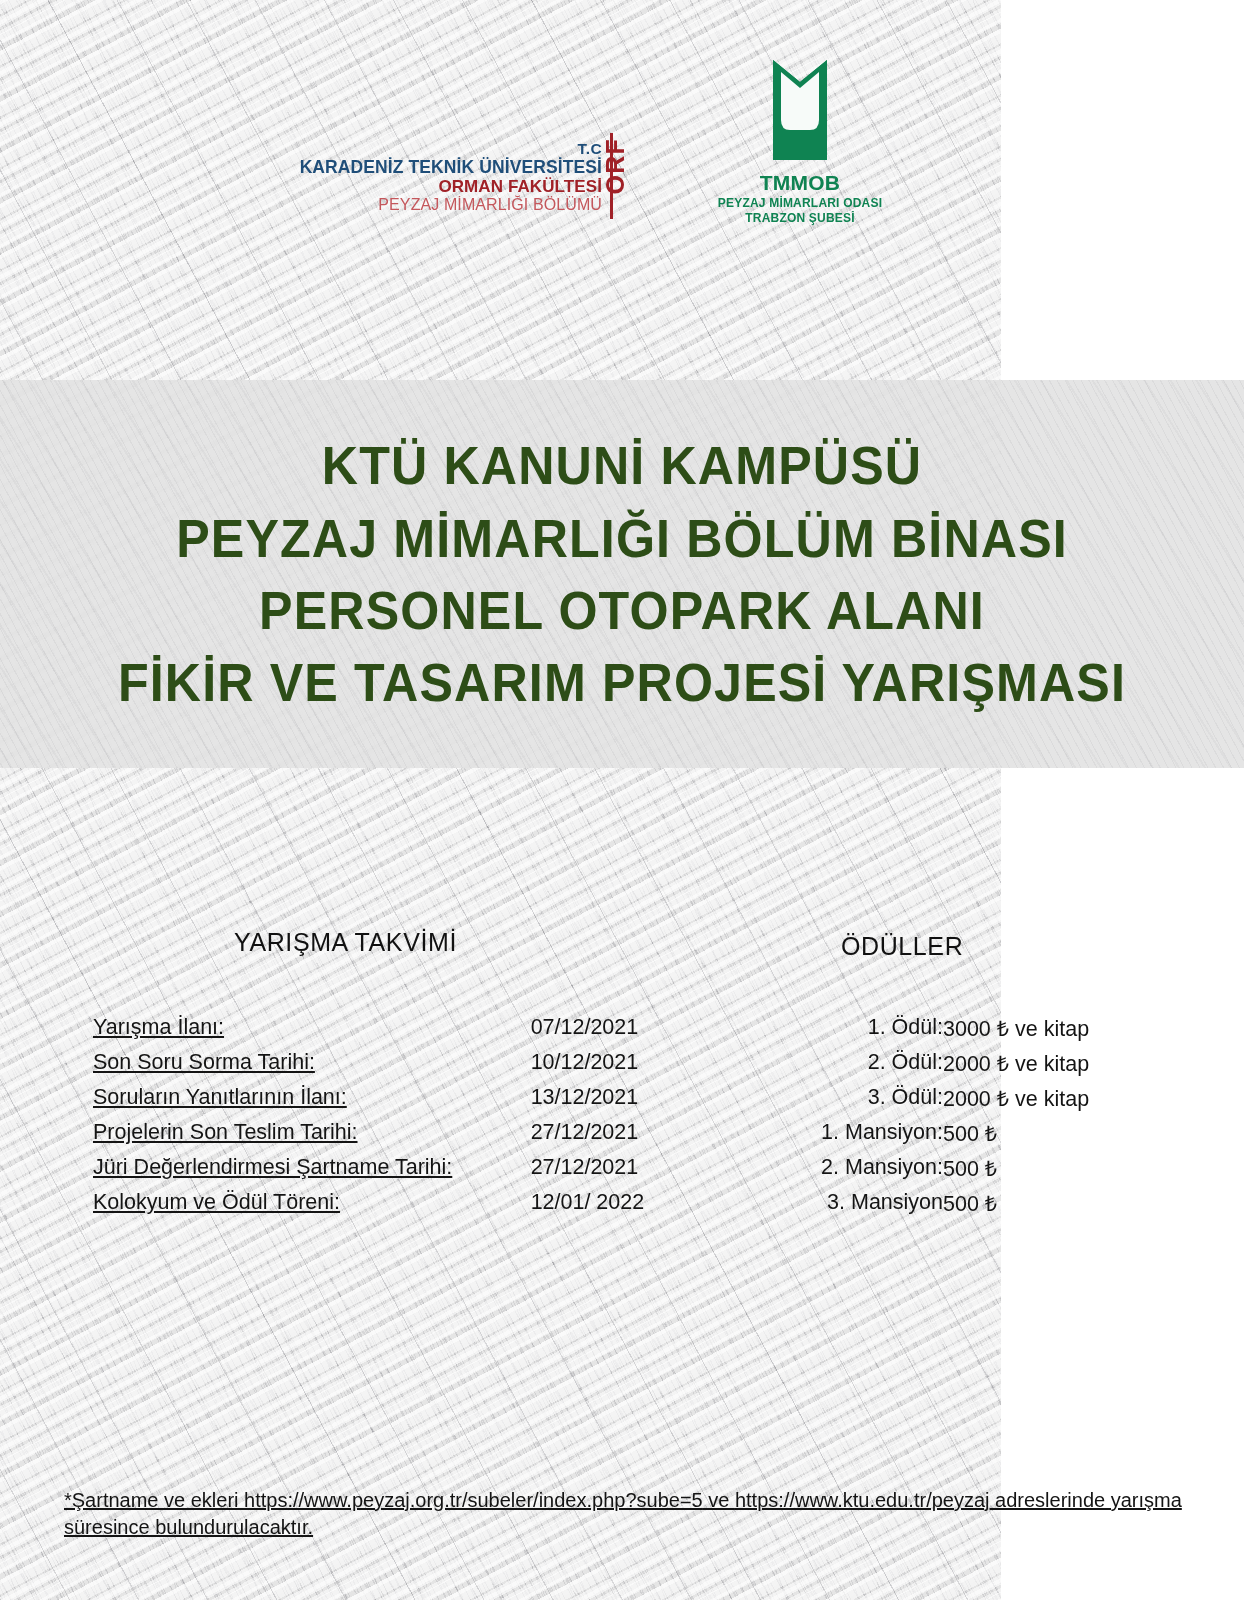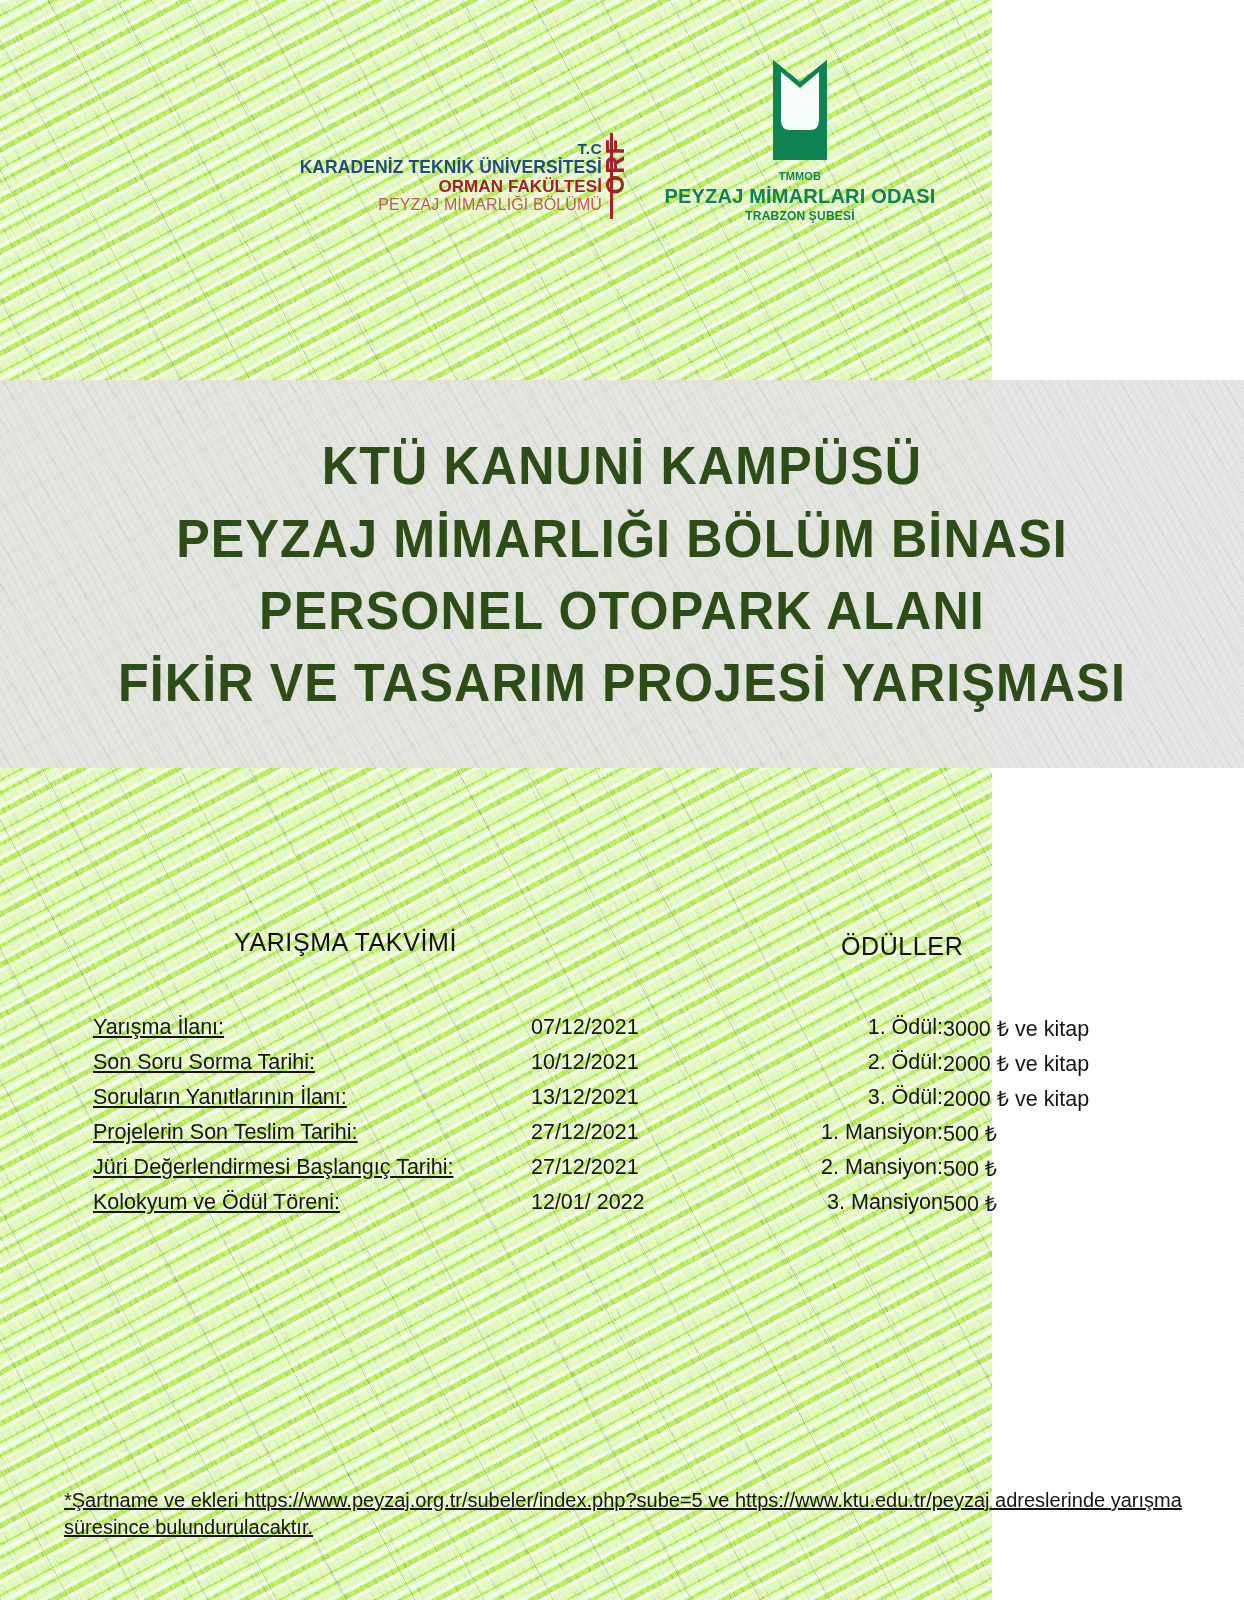--- a/index.html
+++ b/index.html
@@ -16,21 +16,22 @@
     font-family: "Liberation Sans", sans-serif;
     -webkit-font-smoothing: antialiased;
   }
 
   
   #poster {
     position: absolute;
     inset: 0;
     width: 992px;
     height: 1600px;
-    background-color: #bef264;
+    background-color: #e5e5e5;
+    padding-left: 9px;
   }
   .tex {
     position: absolute;
     inset: 0;
     pointer-events: none;
   }
   .tex-a {
     background-image:
       repeating-linear-gradient(62deg,
         rgba(120,120,125,0.00) 0px,
@@ -186,22 +187,22 @@
     margin: 0 auto 10px auto;
   }
   #tmmob-logo .t-line {
     font-size: 15.5px;
     font-weight: bold;
     color: #0f8352;
     letter-spacing: .2px;
     line-height: 1.25;
     white-space: nowrap;
   }
-  #tmmob-logo .t-line.t1 { font-size: 11px; }
-  #tmmob-logo .t-line.t2 { font-size: 20px; }
+  #tmmob-logo .t-line.t1 { font-size: 21px; }
+  #tmmob-logo .t-line.t2 { font-size: 12px; }
   #tmmob-logo .t-line.t3 { font-size: 12px; }
 
   
   #title-band {
     position: absolute;
     left: 0;
     top: 380px;
     width: 1244px;
     height: 388px;
     background: rgba(227,227,227,0.92);
@@ -380,21 +381,21 @@
           </tr>
           <tr>
             <td class="lbl">Soruların Yanıtlarının İlanı:</td>
             <td class="val">13/12/2021</td>
           </tr>
           <tr>
             <td class="lbl">Projelerin Son Teslim Tarihi:</td>
             <td class="val">27/12/2021</td>
           </tr>
           <tr>
-            <td class="lbl">Jüri Değerlendirmesi Başlangıç Tarihi:</td>
+            <td class="lbl">Jüri Değerlendirmesi Şartname Tarihi:</td>
             <td class="val">27/12/2021</td>
           </tr>
           <tr>
             <td class="lbl">Kolokyum ve Ödül Töreni:</td>
             <td class="val">12/01/ 2022</td>
           </tr>
         </tbody>
     </table>
 
     <table id="awards-table">

